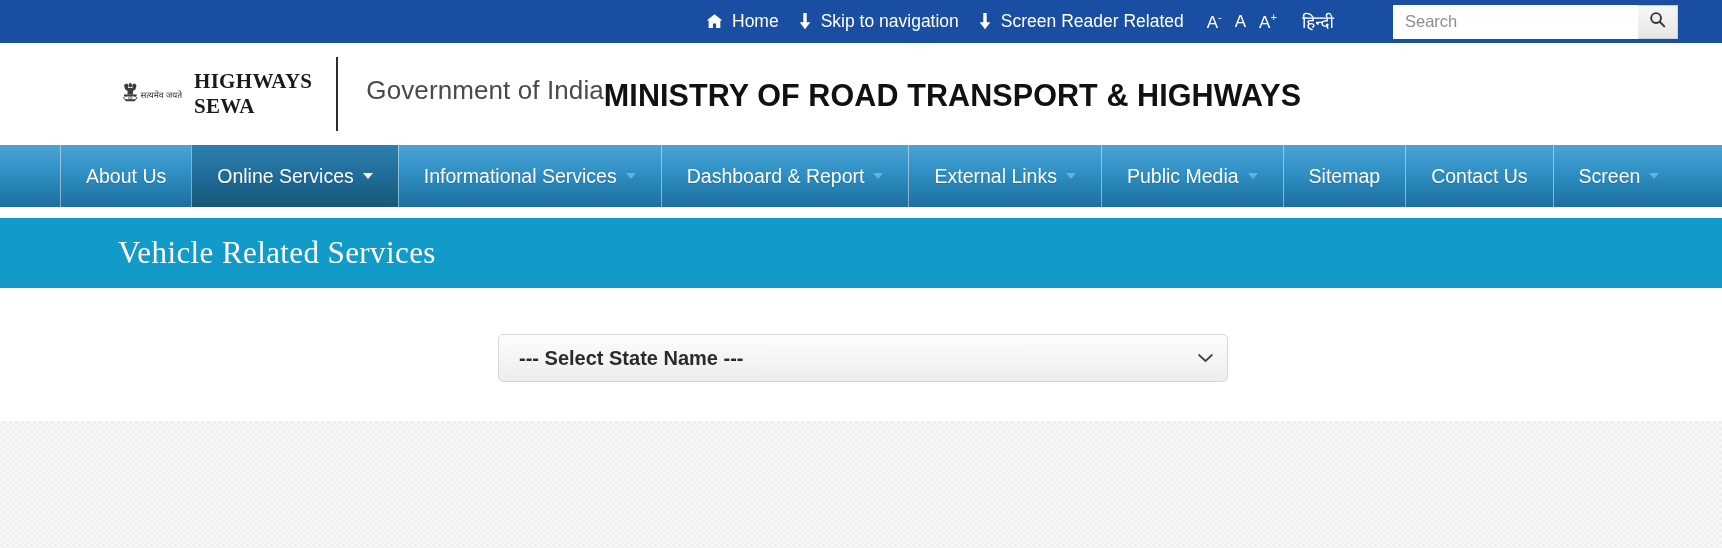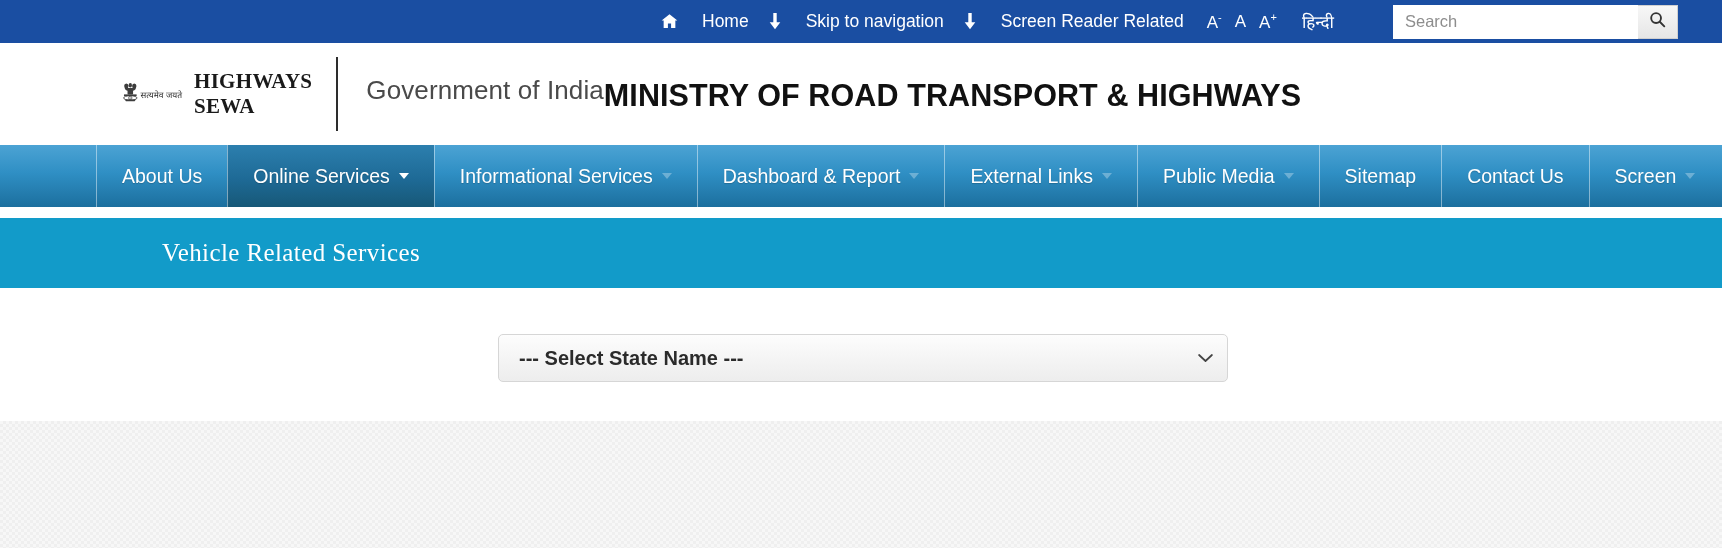--- a/index.html
+++ b/index.html
@@ -18,21 +18,21 @@
     display: flex; align-items: center; justify-content: flex-end;
   }
   .topbar-links {
     display: flex; align-items: center; gap: 19px;
     height: 100%;
   }
   .tlink {
     color: #ffffff;
     font-size: 17.5px;
     line-height: 1;
-    display: flex; align-items: center; gap: 24px;
+    display: flex; align-items: center; gap: 9px;
     text-decoration: none;
     white-space: nowrap;
     cursor: pointer;
   }
   .tlink .ic { display: inline-flex; align-items: center; }
   .fontsizes { display: flex; align-items: center; gap: 13px; margin-left: 4px; }
   .fs {
     color: #ffffff; font-size: 17px; cursor: pointer;
     position: relative; line-height: 1; white-space: nowrap;
   }
@@ -103,21 +103,21 @@
     font-size: 30.5px; color: #111111; font-weight: bold;
     line-height: 1.25; letter-spacing: 0.1px; margin-top: 2px;
   }
 
   
   .navbar {
     position: absolute; left: 0; top: 145px;
     width: 1722px; height: 62px;
     background: linear-gradient(to bottom, #4ca3d4 0%, #2f8fc4 45%, #1c6f9e 100%);
     display: flex; align-items: stretch;
-    padding-left: 96px;
+    padding-left: 60px;
   }
   .navitem {
     display: flex; align-items: center; gap: 9px;
     padding: 0 25px;
     color: #ffffff;
     font-size: 19.5px;
     border-left: 1px solid rgba(255,255,255,0.45);
     cursor: pointer;
     white-space: nowrap;
     text-shadow: 0 1px 1px rgba(0,0,0,0.18);
@@ -143,23 +143,22 @@
   .titlebar {
     position: absolute; left: 0; top: 218px;
     width: 1722px; height: 70px;
     background: #129bc9;
     display: flex; align-items: center;
     padding-left: 118px;
   }
   .pagetitle {
     color: #ffffff;
     font-family: "Liberation Serif", serif;
-    font-size: 25px;
+    font-size: 31px;
     letter-spacing: 0.4px;
-    margin-left: 44px;
   }
 
   
   .content {
     position: absolute; left: 0; top: 288px;
     width: 1722px; height: 133px;
     background: #ffffff;
     display: flex; align-items: center; justify-content: center;
   }
   .selectwrap {

